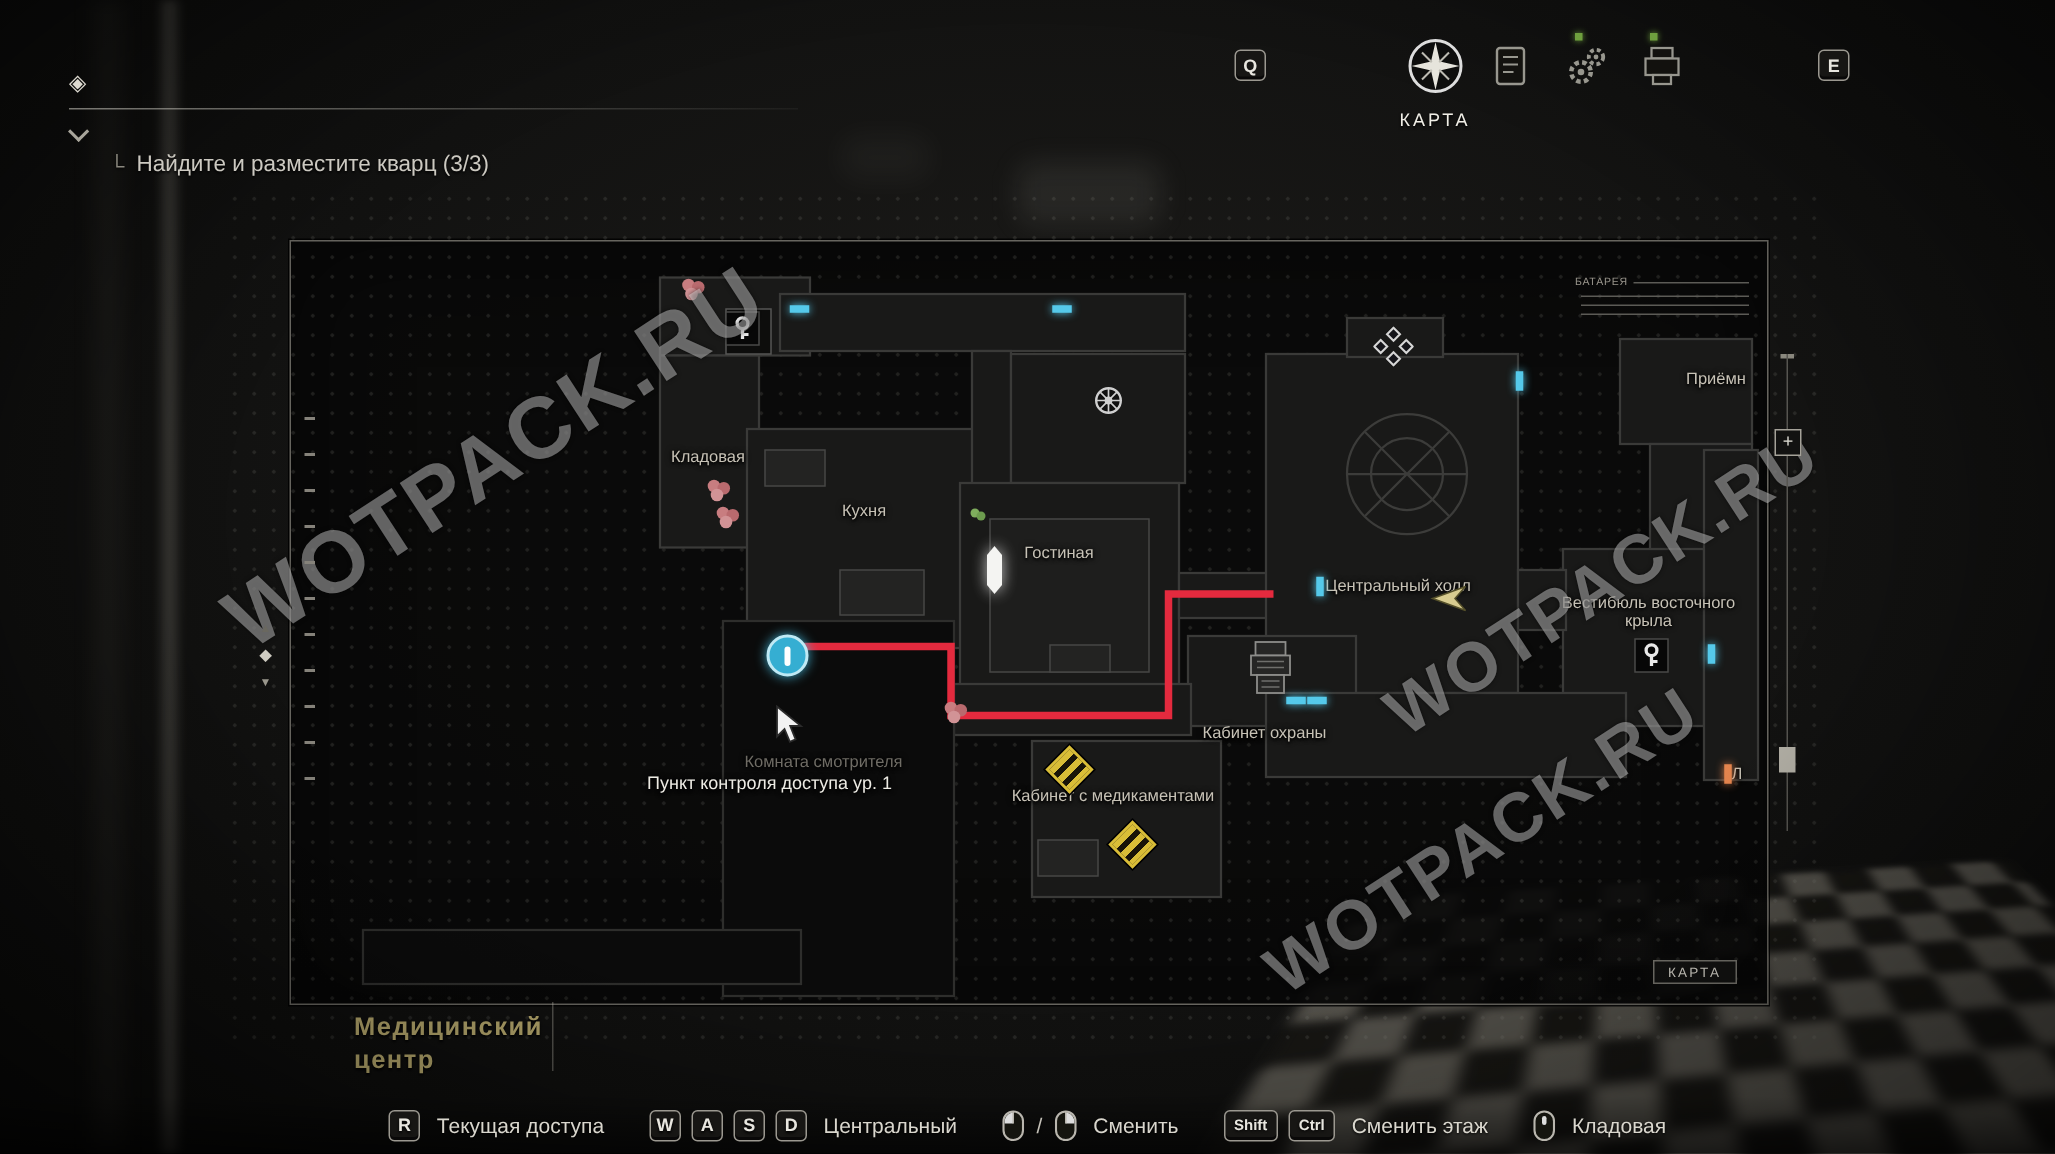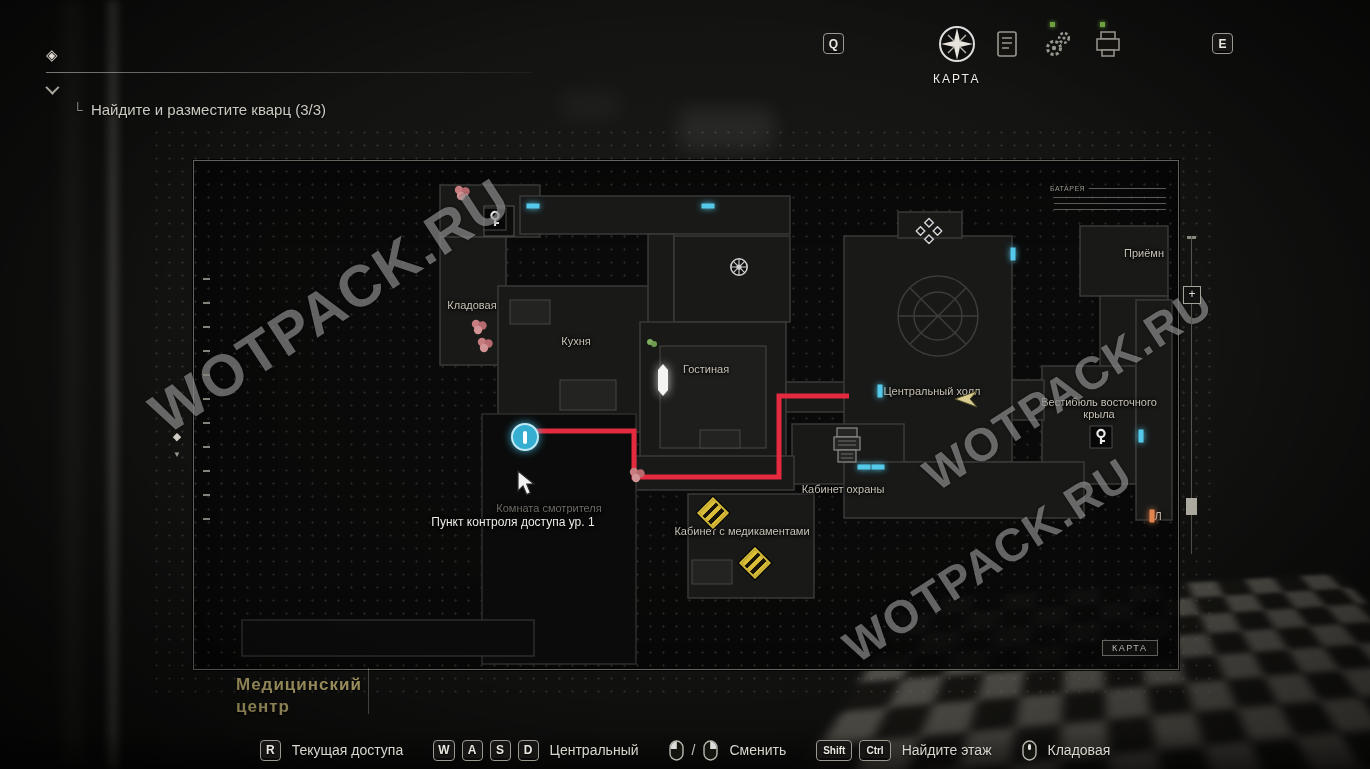--- a/index.html
+++ b/index.html
@@ -420,21 +420,21 @@
         <span class="mouse"><svg width="15" height="21" viewBox="0 0 15 21">
             <rect x="1" y="1" width="13" height="19" rx="6.5" fill="#15150f" stroke="#b9b6ae" stroke-width="1.4"></rect>
             <path d="M7.5 1.6V9h5.7V7.5C13.2 4.5 10.8 1.9 7.5 1.6Z" fill="#ddd"></path>
             <line x1="7.5" y1="1" x2="7.5" y2="9" stroke="#b9b6ae"></line>
           </svg></span>
         <span class="hk-label">Сменить</span>
       </div>
       <div class="hk-group">
         <span class="keybox wide">Shift</span>
         <span class="keybox wide">Ctrl</span>
-        <span class="hk-label">Найдите этаж</span>
+        <span class="hk-label">Сменить этаж</span>
       </div>
       <div class="hk-group">
         <span class="mouse"><svg width="15" height="21" viewBox="0 0 15 21">
             <rect x="1" y="1" width="13" height="19" rx="6.5" fill="#15150f" stroke="#b9b6ae" stroke-width="1.4"></rect>
             <rect x="6" y="4" width="3" height="6" rx="1.5" fill="#ddd"></rect>
           </svg></span>
         <span class="hk-label">Кладовая</span>
       </div>
     </div>
 

